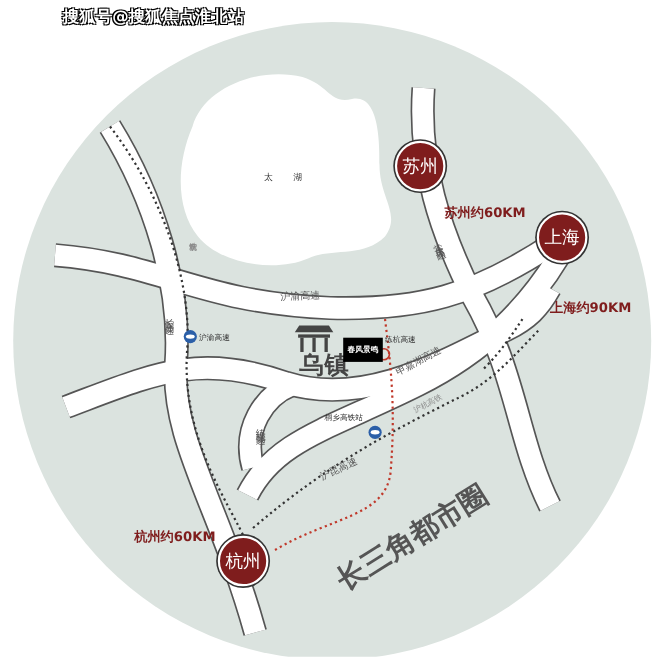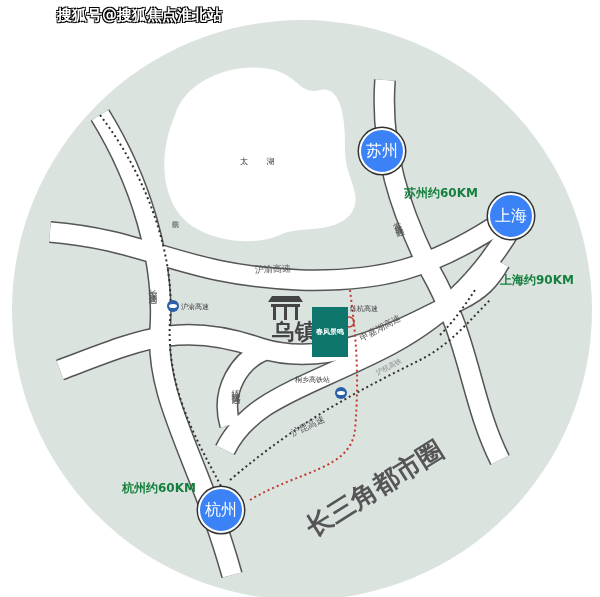--- a/index.html
+++ b/index.html
@@ -1,26 +1,26 @@
 <!DOCTYPE html>
 <html><head>
 <meta charset="utf-8">
 <style>
   html, body { margin: 0; padding: 0; background: #ffffff; }
   body { width: 600px; height: 597px; position: relative; overflow: hidden; font-family: "DejaVu Sans", "Liberation Sans", sans-serif; }
   .watermark { position: absolute; left: 12px; top: 6px; font-size: 15px; font-weight: bold; color: #ffffff; text-shadow: 1px 1px 0 #000, -1px -1px 0 #000, 1px -1px 0 #000, -1px 1px 0 #000; letter-spacing: 0px; z-index: 5; margin-left: 45px; }
   svg.map { position: absolute; left: 0; top: 0; }
   .lbl { position: absolute; color: #333; white-space: nowrap; }
-  .dist { font-size: 12px; font-weight: bold; color: #15803d; }
+  .dist { font-size: 12px; font-weight: bold; color: #7f1d1d; }
   .road-v { font-size: 9px; color: #555; writing-mode: vertical-rl; letter-spacing: 2px; }
   .small { font-size: 7px; color: #333; }
   .tiny-grey { font-size: 7px; color: #888; }
-  .city { position: absolute; width: 42px; height: 42px; border-radius: 50%; background: #3b82f6; border: 2px solid #ffffff; box-shadow: 0 0 0 1.5px #333; color: #ffffff; font-size: 16px; display: flex; align-items: center; justify-content: center; }
+  .city { position: absolute; width: 42px; height: 42px; border-radius: 50%; background: #7f1d1d; border: 2px solid #ffffff; box-shadow: 0 0 0 1.5px #333; color: #ffffff; font-size: 16px; display: flex; align-items: center; justify-content: center; }
   .wuzhen-label { font-size: 22px; font-weight: bold; color: #444; letter-spacing: 1px; }
-  .orange-badge { position: absolute; background: #0f766e; color: #fff; font-size: 7px; font-weight: bold; padding: 20px 4px; }
+  .orange-badge { position: absolute; background: #000000; color: #fff; font-size: 7px; font-weight: bold; padding: 6px 4px; }
   .arc-title { font-size: 26px; color: #555; font-weight: bold; }
 </style>
 </head>
 <body>
 
 <div class="watermark">搜狐号@搜狐焦点淮北站</div>
 
 <svg class="map" width="600" height="597" viewBox="0 0 600 597">
 
   <circle cx="302" cy="310" r="290" fill="#dbe3df"></circle>

